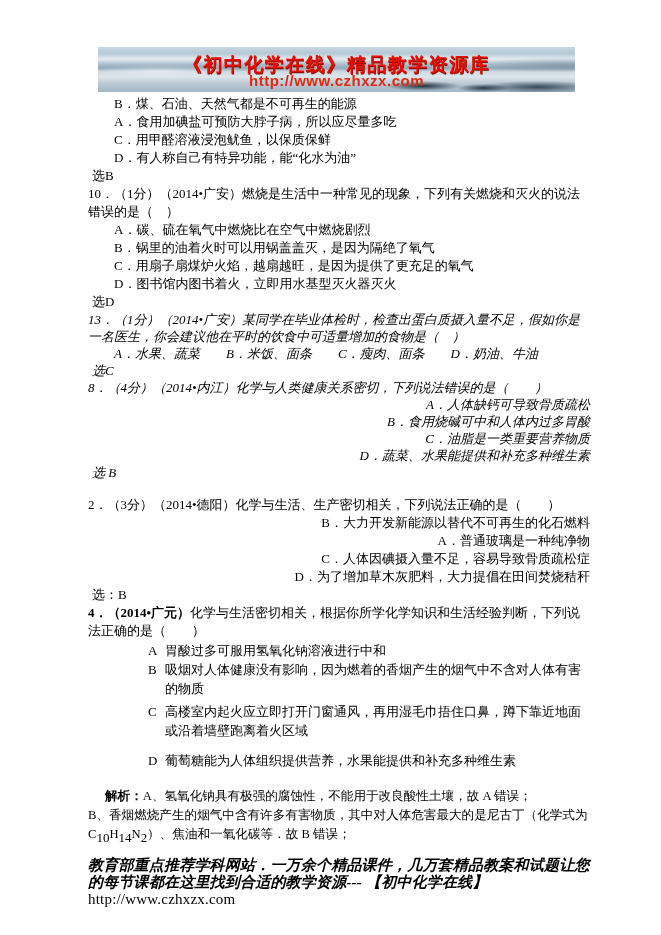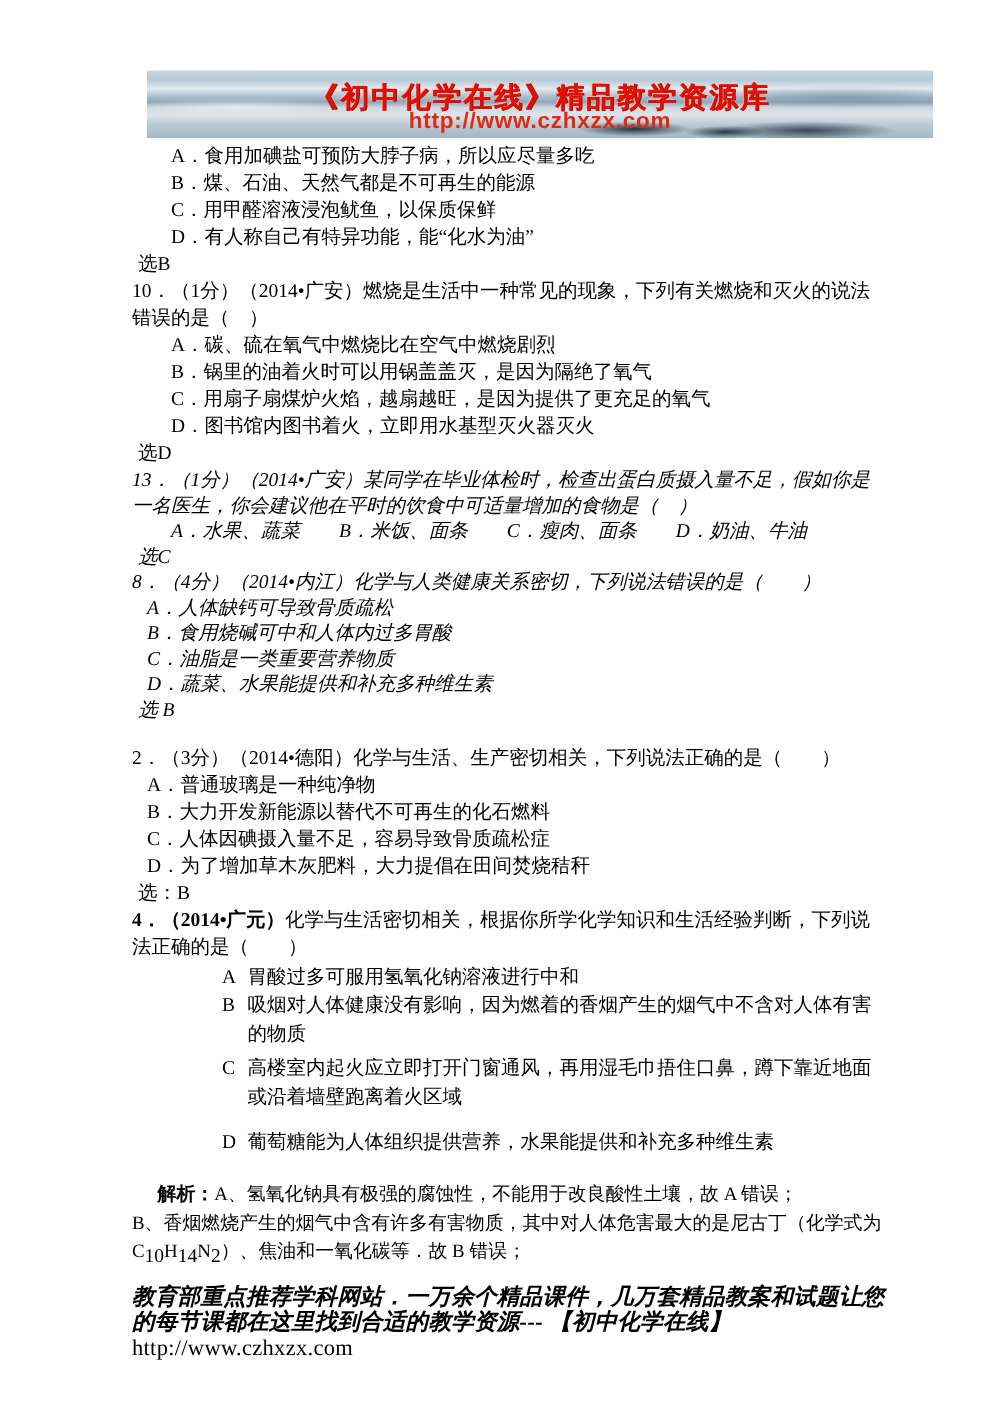--- a/index.html
+++ b/index.html
@@ -11,40 +11,39 @@
   
   .banner{
     position:absolute;left:98px;top:47px;width:477px;height:45px;overflow:hidden;
     background:
       radial-gradient(ellipse 55px 7px at 325px 39px, rgba(14,28,46,0.88), transparent 70%),
       radial-gradient(ellipse 38px 6px at 385px 41px, rgba(14,28,46,0.82), transparent 70%),
       radial-gradient(ellipse 85px 9px at 440px 40px, rgba(22,38,58,0.78), transparent 70%),
       radial-gradient(ellipse 120px 11px at 465px 18px, rgba(112,132,148,0.55), transparent 70%),
       radial-gradient(ellipse 90px 8px at 60px 24px, rgba(255,255,255,0.5), transparent 75%),
       linear-gradient(180deg,#c9d7e2 0%,#b5c9d7 14%,#e3ebf1 27%,#a9bdcc 39%,#91a8b9 47%,#ced9e1 55%,#dde5ea 66%,#bbcad5 80%,#a4b7c5 100%);
-    padding-left: 47px;
   }
   .banner-title{
     position:absolute;top:5px;left:0;right:0;text-align:center;
     font-size:19px;font-weight:bold;color:#e60d03;letter-spacing:1.5px;
     text-shadow:0.5px 0.5px 0 #7e0d05, -0.5px -0.5px 0 #ffb9b0;
     font-family:"Liberation Serif","DejaVu Serif",serif;
   }
   .banner-url{
     position:absolute;top:25px;left:0;right:0;text-align:center;
     font-size:15px;font-weight:bold;color:#de2a10;letter-spacing:0.5px;
     font-family:"Liberation Sans","DejaVu Sans",sans-serif;
   }
   
   .content{
     position:absolute;left:88px;top:95px;width:502px;
     font-size:13px;line-height:18px;
   }
   .opt-indent26{padding-left:26px;}
-  .opt-indent10{padding-left:10px;}
+  .opt-indent10{padding-left:10px;text-align:right;}
   .ans{padding-left:4px;}
   .tight{line-height:17px;font-style:italic;}
   .q2{margin-top:15px;}
   .bold{font-weight:bold;}
   
   .q4opts{margin-top:1px;}
   .q4opt{display:flex;line-height:19px;padding-left:60px;}
   .q4letter{flex:none;width:17px;}
   .q4text{flex:1;}
   .q4opt.gap-c{margin-top:4px;}
@@ -66,22 +65,22 @@
 
 <div class="banner">
   <div class="banner-title">《初中化学在线》精品教学资源库</div>
   <div class="banner-url">http://www.czhxzx.com</div>
 </div>
 
 <div class="content">
 
   <div class="q">
     <div class="opt-indent26">
+      <div>B．煤、石油、天然气都是不可再生的能源</div>
       <div>A．食用加碘盐可预防大脖子病，所以应尽量多吃</div>
-      <div>B．煤、石油、天然气都是不可再生的能源</div>
       <div>C．用甲醛溶液浸泡鱿鱼，以保质保鲜</div>
       <div>D．有人称自己有特异功能，能“化水为油”</div>
     </div>
     <div class="ans">选B</div>
   </div>
 
   <div class="q">
     <div>10．（1分）（2014•广安）燃烧是生活中一种常见的现象，下列有关燃烧和灭火的说法错误的是（　）</div>
     <div class="opt-indent26">
       <div>A．碳、硫在氧气中燃烧比在空气中燃烧剧烈</div>
@@ -105,22 +104,22 @@
       <div>B．食用烧碱可中和人体内过多胃酸</div>
       <div>C．油脂是一类重要营养物质</div>
       <div>D．蔬菜、水果能提供和补充多种维生素</div>
     </div>
     <div class="ans">选 B</div>
   </div>
 
   <div class="q q2">
     <div>2．（3分）（2014•德阳）化学与生活、生产密切相关，下列说法正确的是（　　）</div>
     <div class="opt-indent10">
+      <div>B．大力开发新能源以替代不可再生的化石燃料</div>
       <div>A．普通玻璃是一种纯净物</div>
-      <div>B．大力开发新能源以替代不可再生的化石燃料</div>
       <div>C．人体因碘摄入量不足，容易导致骨质疏松症</div>
       <div>D．为了增加草木灰肥料，大力提倡在田间焚烧秸秆</div>
     </div>
     <div class="ans">选：B</div>
   </div>
 
   <div class="q">
     <div><span class="bold">4．（2014•广元）</span><span>化学与生活密切相关，根据你所学化学知识和生活经验判断，下列说法正确的是（　　）</span></div>
     <div class="q4opts">
       <div class="q4opt">

